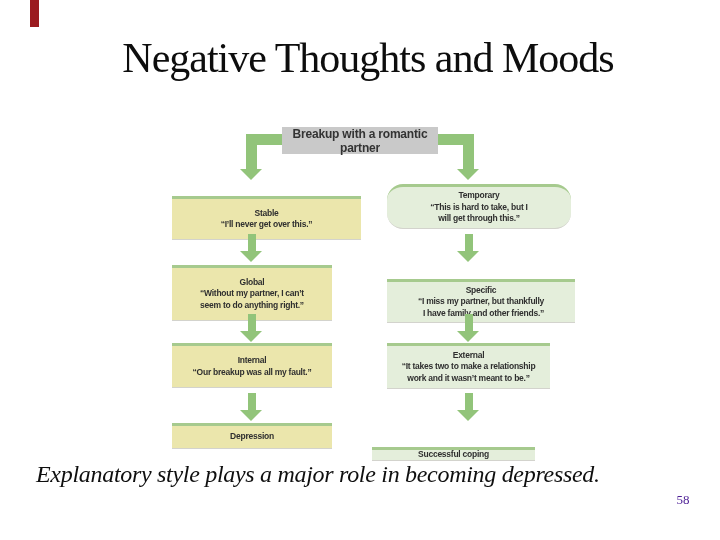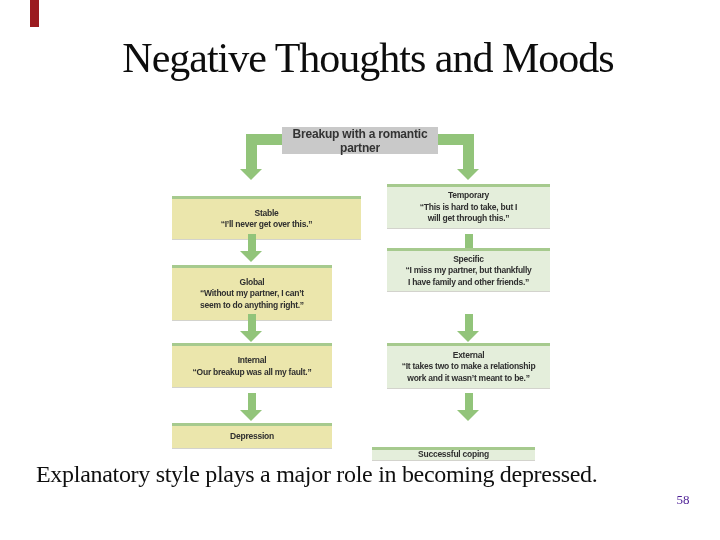--- a/index.html
+++ b/index.html
@@ -26,20 +26,21 @@
     font-size: 42px;
     letter-spacing: -1px;
     color: #0d0d0d;
     white-space: nowrap;
   }
   
   #slide-caption {
     position: absolute;
     left: 36px; top: 461px;
     font-family: "Liberation Serif", serif;
+    font-style: italic;
     font-size: 24px;
     letter-spacing: -0.3px;
     color: #0f0f0f;
     white-space: nowrap;
   }
   #page-number {
     position: absolute;
     left: 660px; top: 492px; width: 46px;
     text-align: center;
     font-family: "Liberation Serif", serif;
@@ -129,41 +130,41 @@
     <div>
       <div class="bar" style="left:438px; top:134px; width:36px; height:11px;"></div>
       <div class="bar" style="left:463px; top:134px; width:11px; height:36px;"></div>
       <div class="arrow-head" style="left:457px; top:169px;"></div>
     </div>
 
     <div class="fc-box col-pessimistic" style="left:172px; top:196px; width:189px; height:44px;">
       <span class="ttl">Stable</span>
       <span class="quote">“I’ll never get over this.”</span>
     </div>
-    <div class="fc-box col-optimistic" style="left:387px; top:184px; width:163px; height:45px;">
+    <div class="fc-box col-optimistic" style="left:387px; top:184px; width:184px; height:45px;border-radius:16px;">
       <span class="ttl">Temporary</span>
       <span class="quote">“This is hard to take, but I
 will get through this.”</span>
     </div>
 
     <div class="down-arrow" style="left:240px; top:234px;">
       <div class="stem"></div>
         <div class="head"></div>
     </div>
     <div class="down-arrow" style="left:457px; top:234px;">
       <div class="stem"></div>
         <div class="head"></div>
     </div>
 
     <div class="fc-box col-pessimistic" style="left:172px; top:265px; width:160px; height:56px;">
       <span class="ttl">Global</span>
       <span class="quote">“Without my partner, I can’t
 seem to do anything right.”</span>
     </div>
-    <div class="fc-box col-optimistic" style="left:387px; top:248px; width:163px; height:44px;">
+    <div class="fc-box col-optimistic" style="left:387px; top:279px; width:188px; height:44px;text-align:right;">
       <span class="ttl">Specific</span>
       <span class="quote">“I miss my partner, but thankfully
 I have family and other friends.”</span>
     </div>
 
     <div class="down-arrow" style="left:240px; top:314px;">
       <div class="stem"></div>
         <div class="head"></div>
     </div>
     <div class="down-arrow" style="left:457px; top:314px;">

